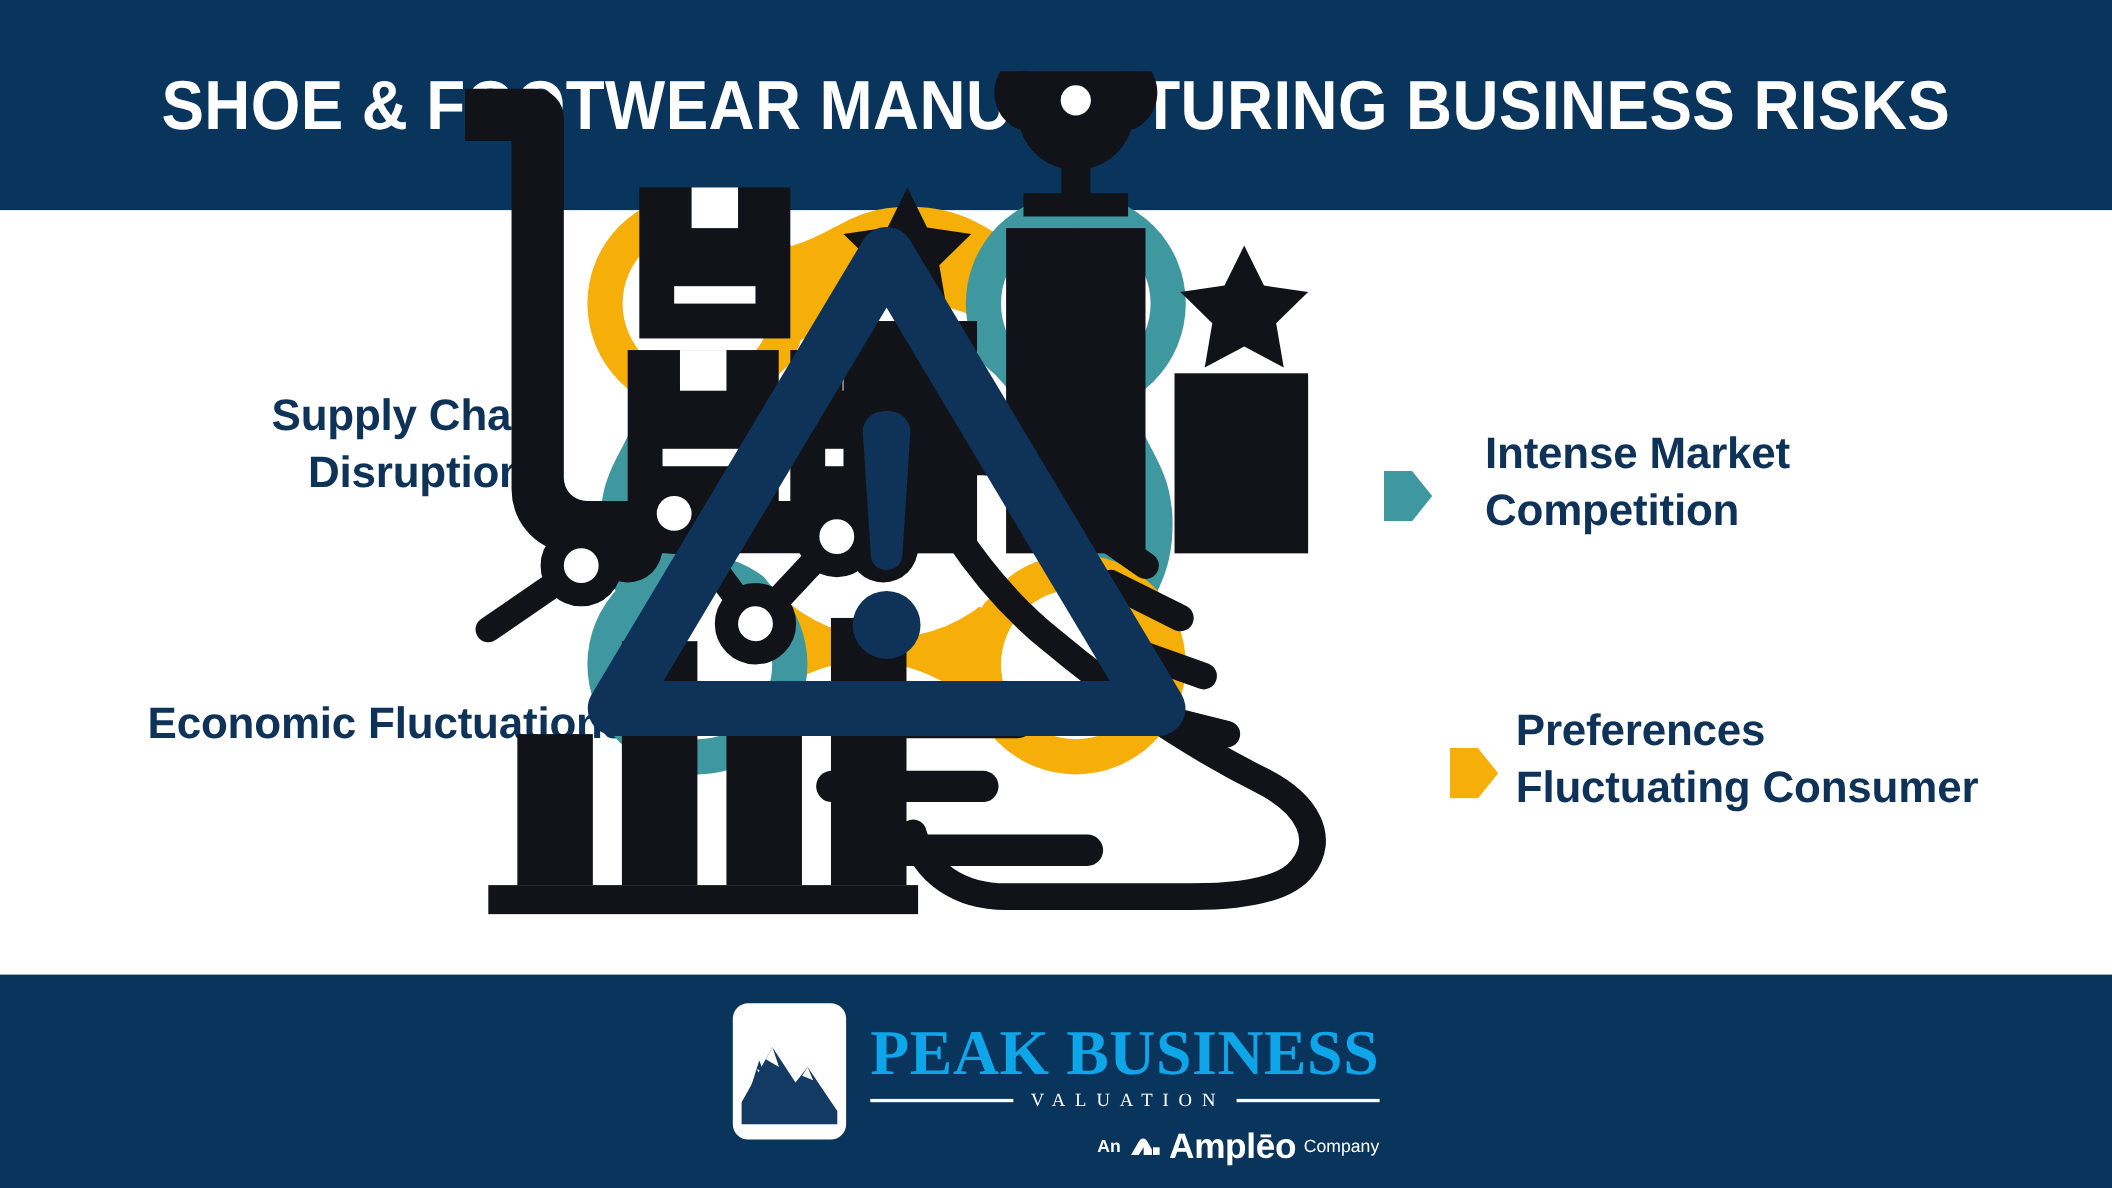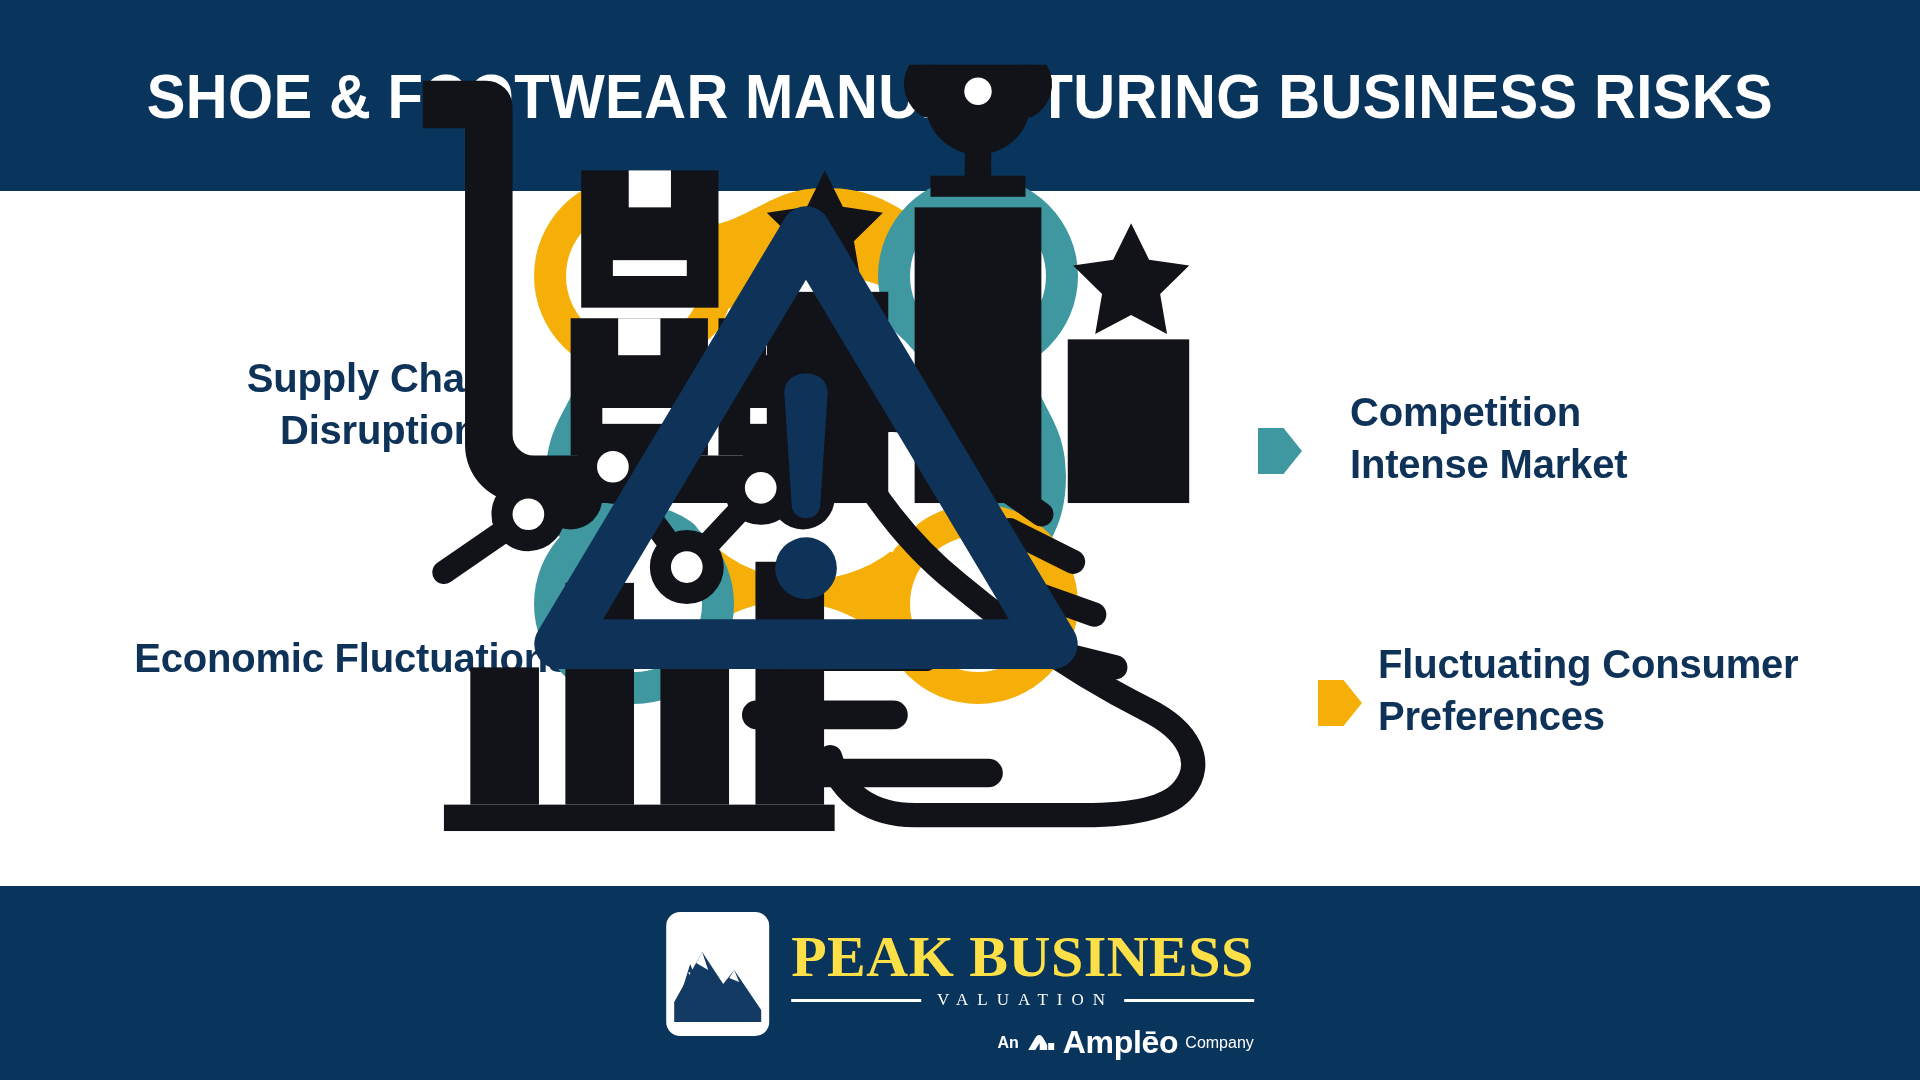--- a/index.html
+++ b/index.html
@@ -36,21 +36,21 @@
   .logo-wrap{
     position:absolute; left:50%; top:26px; transform:translateX(-50%);
     display:flex; align-items:flex-start;
   }
   .logo-mark{
     width:103px; height:124px; border-radius:14px; background:#ffffff;
     flex:none; position:relative; overflow:hidden;
   }
   .logo-text{ margin-left:22px; padding-top:14px; }
   .logo-peak{
-    color:#fde047;
+    color:#0ea5e9;
     font-family:"Liberation Serif", serif;
     font-weight:bold;
     font-size:58px;
     line-height:62px;
     letter-spacing:0.5px;
     white-space:nowrap;
   }
   .logo-valline{
     display:flex; align-items:center; gap:10px; margin-top:2px;
   }
@@ -118,28 +118,28 @@
   </div>
   <div class="arrow left" style="left:580px; top:388px; background:#F5AF08;"></div>
 
   <div class="label left" style="left:30px; top:632px; width:540px;">
     <div>Economic Fluctuations</div>
   </div>
   <div class="arrow left" style="left:596px; top:638px; background:#3F97A0;"></div>
 
   <div class="arrow right" style="left:1258px; top:428px; background:#3F97A0;"></div>
   <div class="label right" style="left:1350px; top:386px; width:480px;">
+    <div>Intense Market</div>
     <div>Competition</div>
-    <div>Intense Market</div>
   </div>
 
   <div class="arrow right" style="left:1318px; top:680px; background:#F5AF08;"></div>
   <div class="label right" style="left:1378px; top:638px; width:520px;">
+    <div>Preferences</div>
     <div>Fluctuating Consumer</div>
-    <div>Preferences</div>
   </div>
 
   <div class="graphic">
     <svg viewBox="0 0 560 528" xmlns="http://www.w3.org/2000/svg">
 
       <path d="M 64 130 C 64 230, 20 230, 20 300 C 20 380, 70 380, 70 470
                L 150 470 C 150 380, 104 380, 104 300 C 104 230, 148 230, 148 130 Z" fill="#3F97A0"></path>
       <path d="M 412 130 C 412 230, 456 230, 456 300 C 456 380, 406 380, 406 470
                L 490 470 C 490 380, 540 380, 540 300 C 540 230, 496 230, 496 130 Z" fill="#3F97A0"></path>
 

